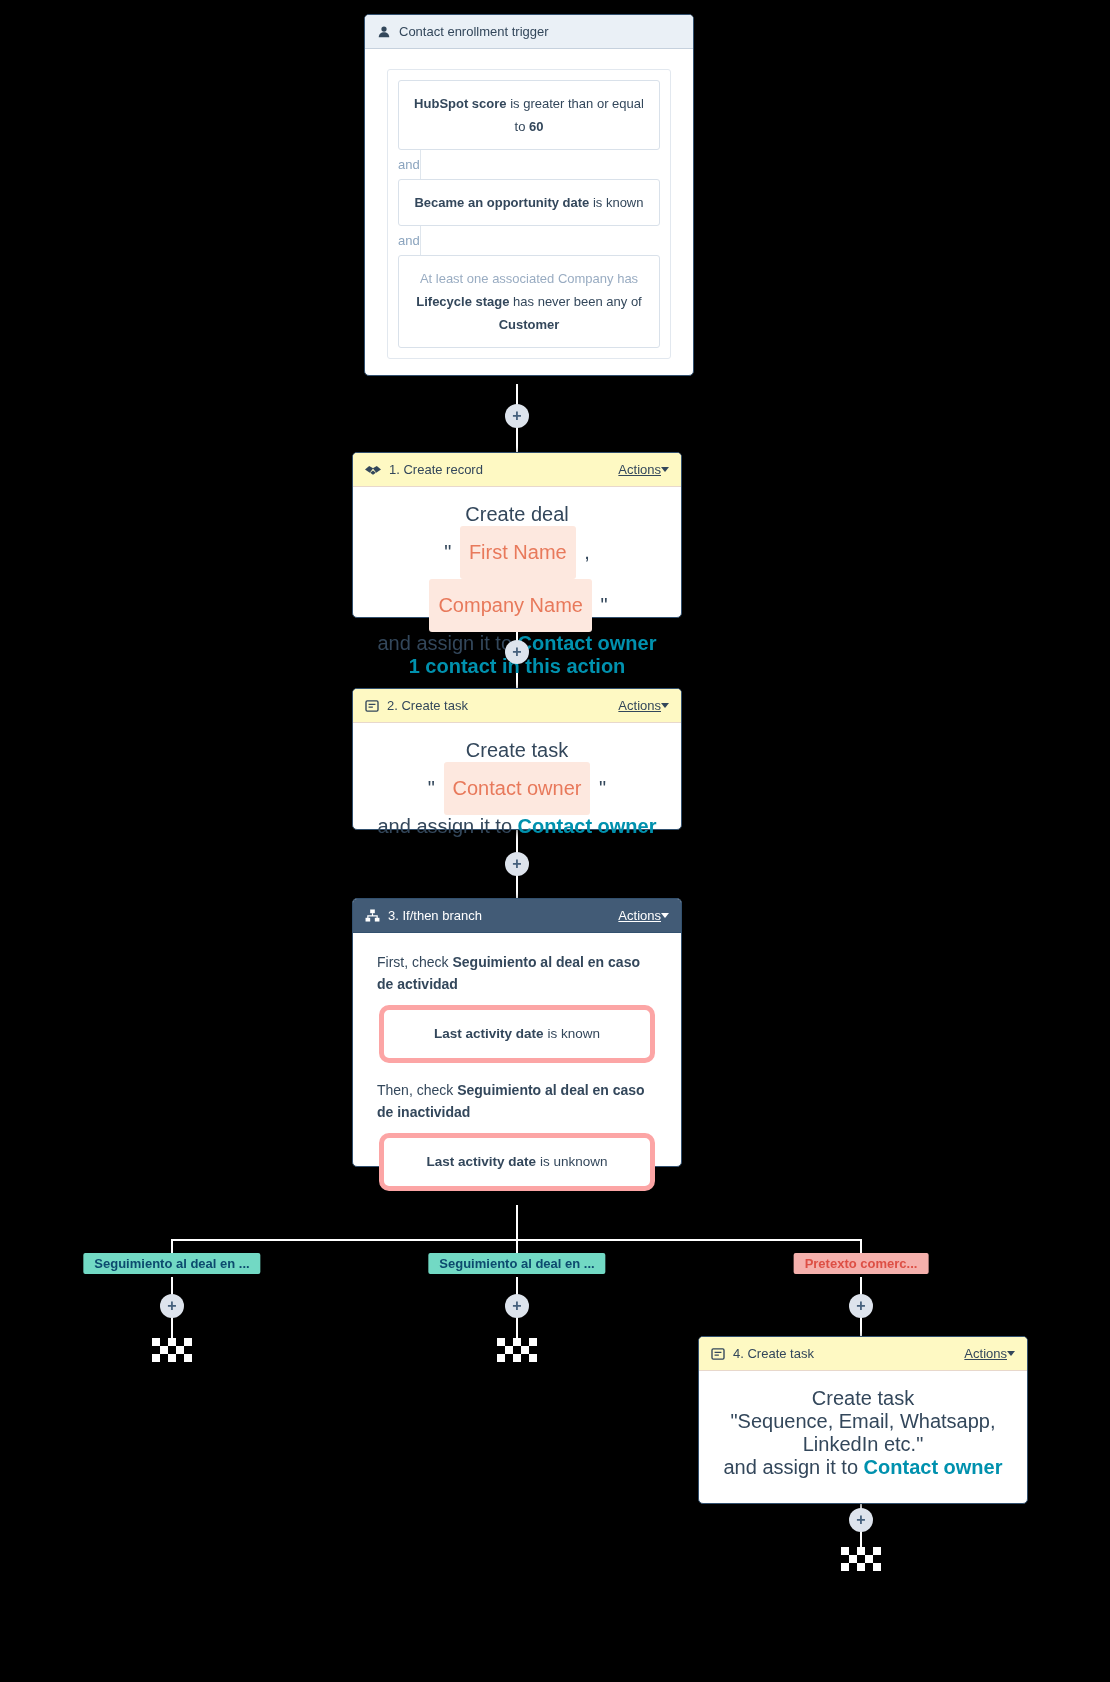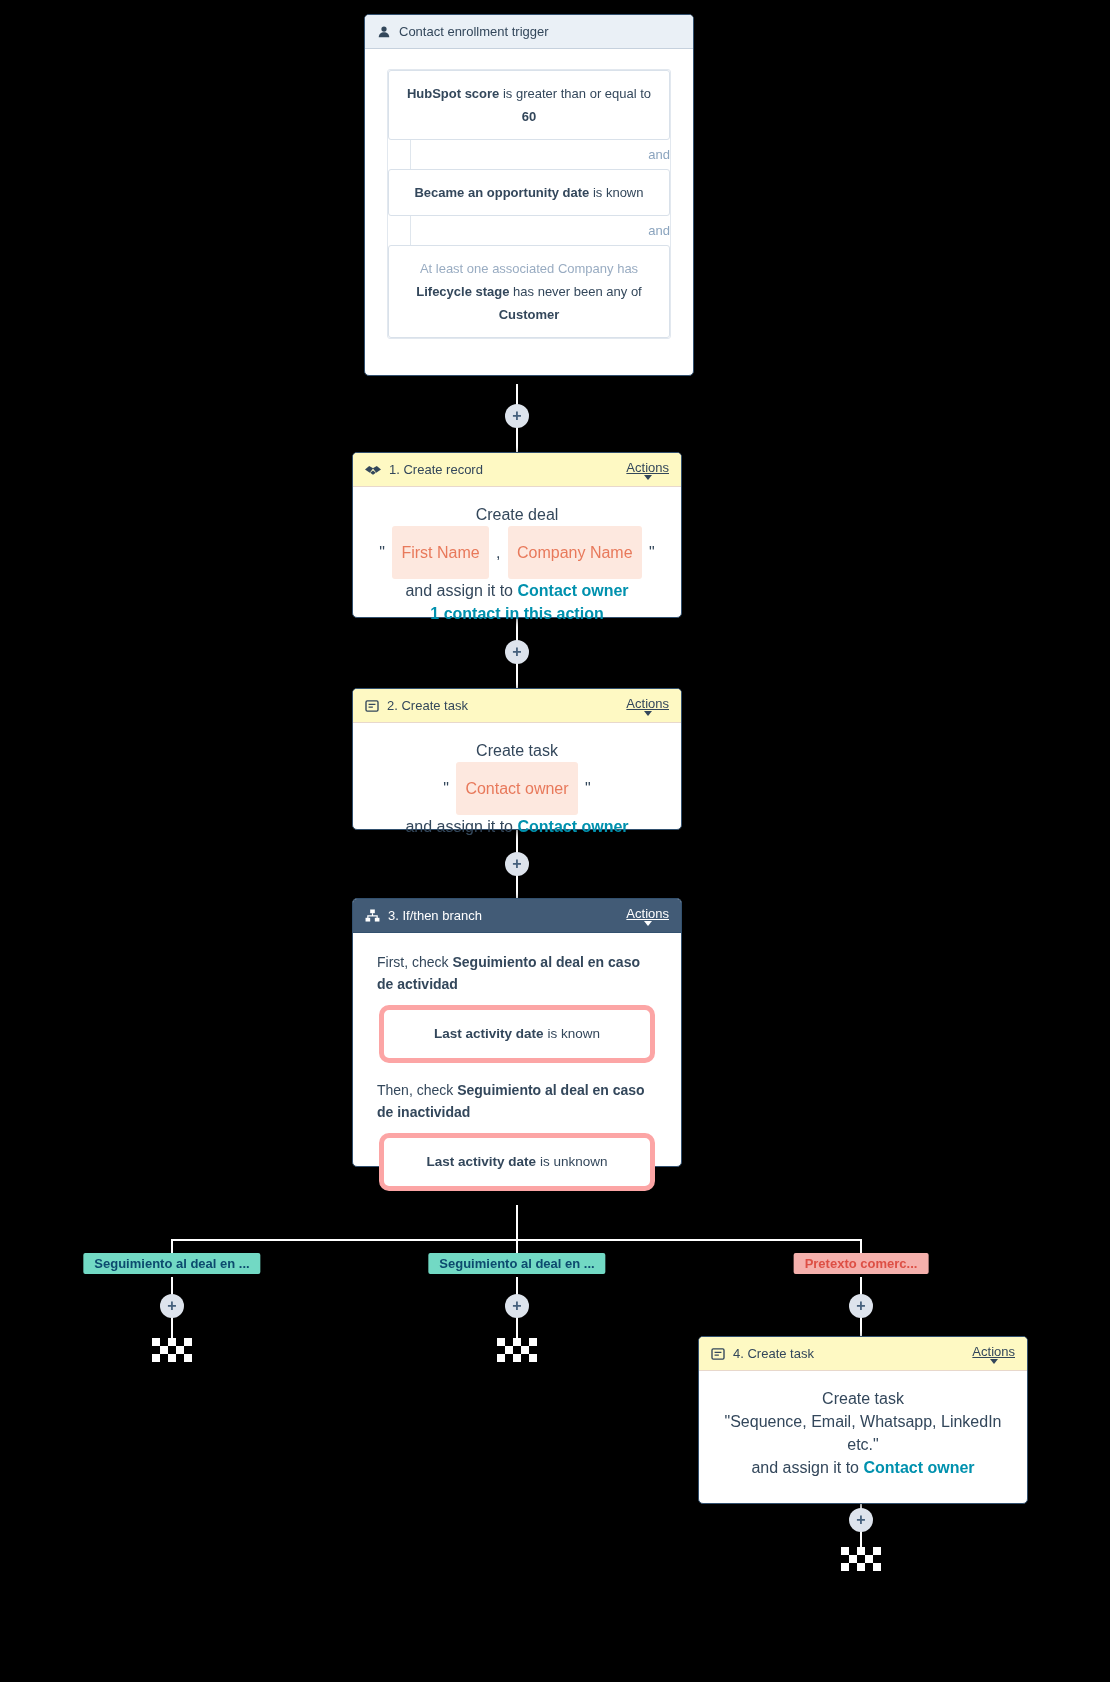--- a/index.html
+++ b/index.html
@@ -21,33 +21,33 @@
   }
   .card-header {
     display:flex; align-items:center; gap:8px; height:34px; padding:0 12px;
     font-size:13px; border-bottom:1px solid #c6d1dd; border-radius:4px 4px 0 0;
   }
   .h-trigger { background:#eaf0f6; }
   .h-action  { background:#fef9c3; border-bottom-color:#e8d8cc; }
   .h-branch  { background:#425b76; color:#fff; border-bottom-color:#32506e; }
   .hicon { display:inline-flex; line-height:0; }
   .htitle { white-space:nowrap; }
-  .actions { margin-left:auto; display:flex; align-items:center; cursor:pointer; font-size:13px;flex-direction:column; }
+  .actions { margin-left:auto; display:flex; align-items:center; cursor:pointer; font-size:13px; }
   .actions .lbl { text-decoration:underline; }
   .caret { width:0; height:0; border-left:4px solid transparent; border-right:4px solid transparent; border-top:5px solid currentColor; }
   .trigger-body { padding:20px 22px; }
-  .cond-group { border:1px solid #e2e8ef; border-radius:3px; background:#fff; }
+  .cond-group { border:1px solid #e2e8ef; border-radius:3px; padding:10px; background:#fff; }
   .cond-box {
     border:1px solid #d9e1ea; border-radius:3px; padding:11px 14px;
     text-align:center; font-size:13px; line-height:23px; background:#fff;
   }
-  .and-row { position:relative; text-align:right; color:#8ba4be; font-size:13px; padding:7px 0; }
+  .and-row { position:relative; text-align:left; color:#8ba4be; font-size:13px; padding:7px 0; }
   .and-row::before { content:""; position:absolute; left:22px; top:0; bottom:0; width:1px; background:#dfe6ed; }
   .muted { color:#99acc2; }
-  .card-body.center { padding:16px 18px; text-align:center; font-size:16px; line-height:23px; }
+  .card-body.center { padding:16px 18px; text-align:center; font-size:20px; line-height:23px; }
   .card-body.left { padding:18px 24px; font-size:14px; line-height:22px; }
   .token {
     display:inline-block; background:#fde8df; color:#e8795b;
     padding:16px 9px; border-radius:3px; margin:0 3px; line-height:21px;
   }
   .blink { color:#0091ae; font-weight:bold; }
   .branch-check { margin:0 0 10px; }
   .crit-box {
     border:5px solid #fca5a5; border-radius:10px; text-align:center;
     padding:13px 8px; margin:0 2px 16px; font-size:13.5px; background:#fff;

